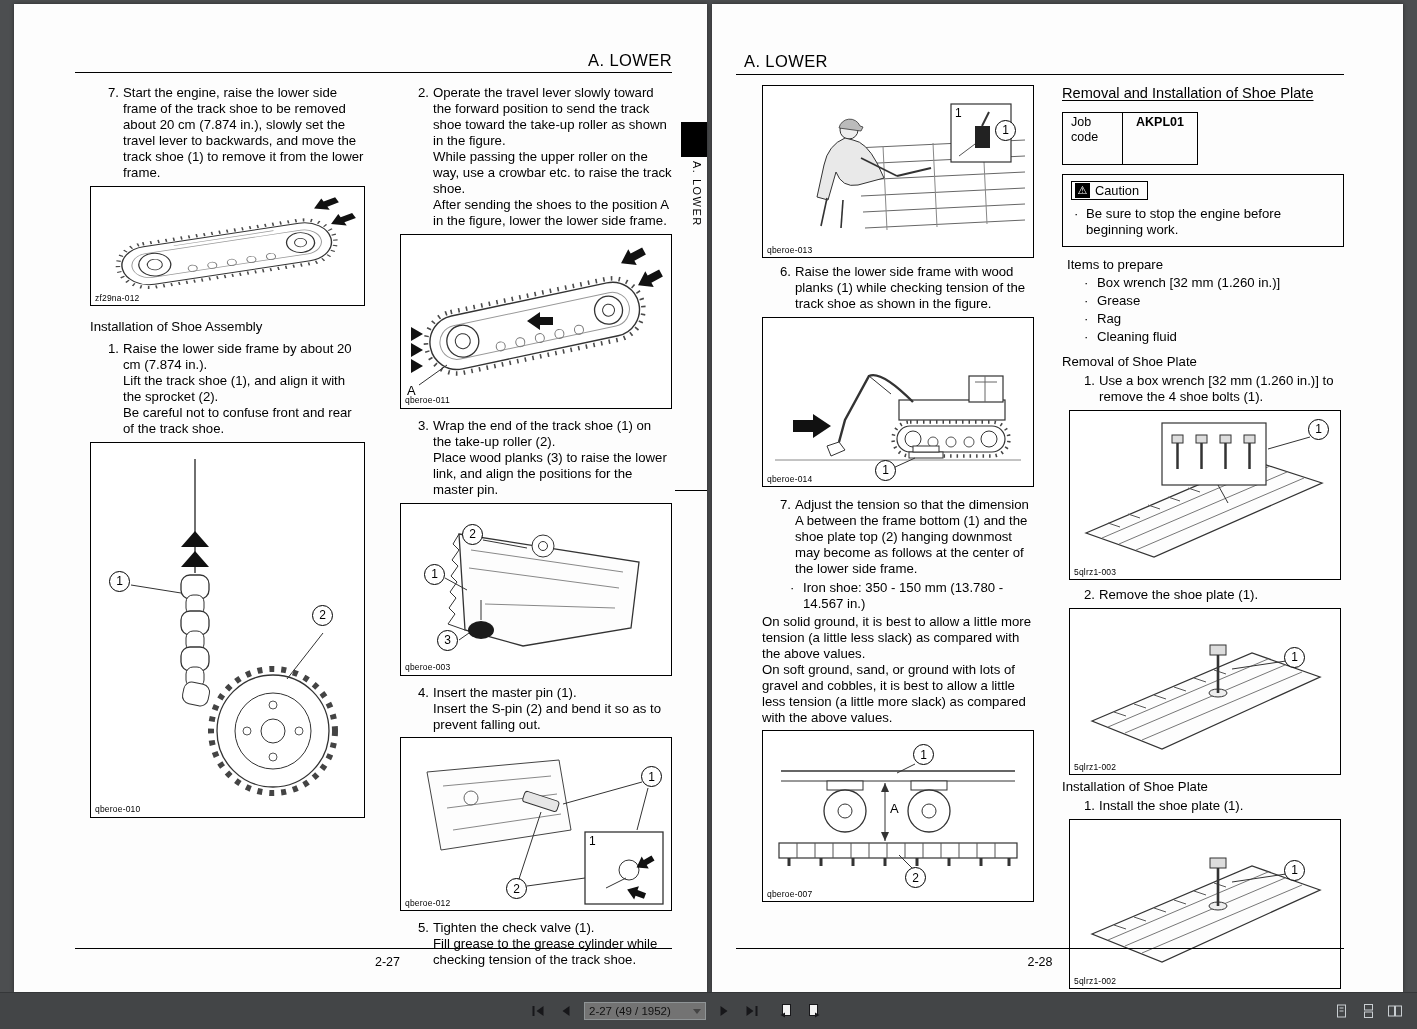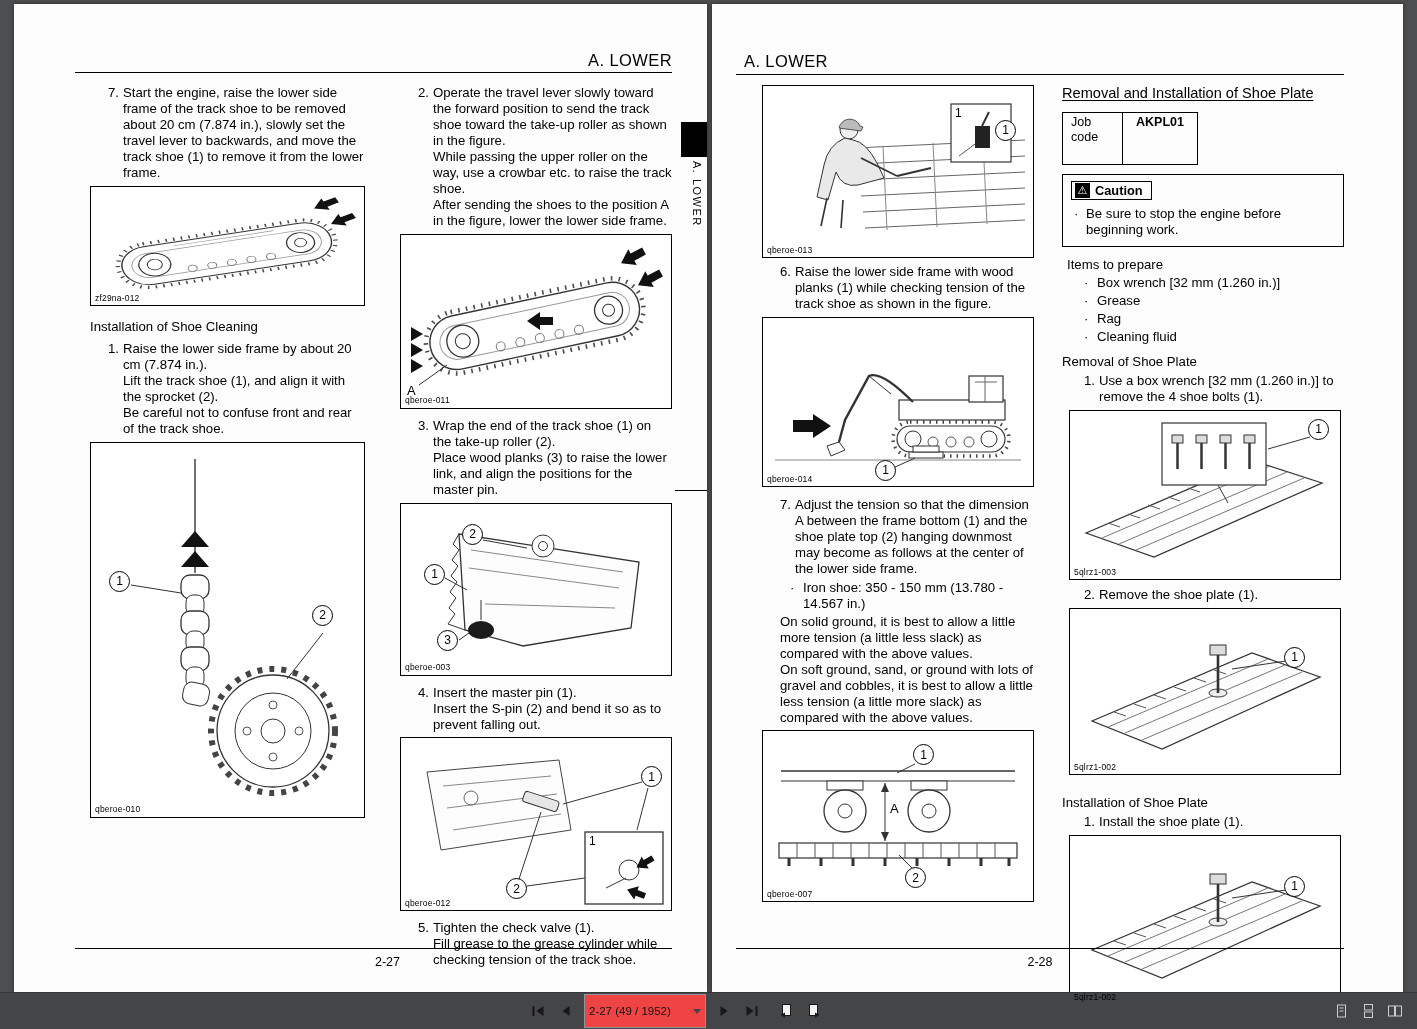--- a/index.html
+++ b/index.html
@@ -34,43 +34,43 @@
   .step .t{flex:1;white-space:pre-line}
   .subhead{margin-top:13px}
   .fig{position:relative;border:1.2px solid #000;background:#fff;margin-top:5px;width:100%}
   .fig svg{position:absolute;left:0;top:0;width:100%;height:100%}
   .figcode{position:absolute;left:4px;bottom:2px;font-size:8.5px;letter-spacing:.2px;z-index:3}
   .co{position:absolute;width:21px;height:21px;border:1.3px solid #000;border-radius:50%;background:#fff;display:flex;align-items:center;justify-content:center;font-size:12px;z-index:2}
   .figlabel{position:absolute;font-size:13px;z-index:2}
   .inset-label{position:absolute;font-size:12px;z-index:2}
   .bullet-row{display:flex;margin-left:28px;margin-top:3px}
   .bullet-row .bm{width:13px;flex-shrink:0}
-  .note{margin-left:18px;margin-top:2px;white-space:pre-line}
+  .note{margin-left:0;margin-top:2px;white-space:pre-line}
   .rh-heading{font-size:14.6px;text-decoration:underline;text-underline-offset:2px}
   .jobrow{display:flex;margin-top:9px}
   .jobrow .jl{border:1px solid #000;border-right:none;padding:2px 8px 19px;font-size:12.5px;width:60px}
   .jobrow .jv{border:1px solid #000;padding:2px 8px 1px;font-size:12.5px;font-weight:bold;width:76px;text-align:center}
   .caution{border:1.4px solid #000;margin-top:9px;padding:6px 8px 8px}
   .caution-head{display:inline-flex;align-items:center;gap:5px;border:1px solid #000;padding:1px 8px 1px 3px}
   .cicon{width:15px;height:15px;background:#000;color:#fff;font-size:11px;line-height:15px;text-align:center;flex-shrink:0}
-  .ctitle{font-weight:bold;font-size:12.8px}
+  .ctitle{font-weight:normal;font-size:12.8px}
   .cbody{display:flex;margin-top:6px;margin-left:3px}
   .cbody .bm{width:12px;flex-shrink:0}
   .items-head{margin-top:10px;margin-left:5px}
   .item{display:flex;margin-left:22px;margin-top:2px}
   .item .bm{width:13px;flex-shrink:0}
   .sect-head{margin-top:9px}
   .rstep{display:flex;margin-left:22px;margin-top:3px}
   .rstep .n{width:15px;flex-shrink:0}
   .rstep .t{flex:1;white-space:pre-line}
   .fig-ind{margin-left:7px;width:272px}
   .toolbar{position:absolute;left:0;top:992px;width:1417px;height:37px;background:#434547;border-top:1px solid #353739}
   .tb-center{position:absolute;left:528px;top:0;height:100%;display:flex;align-items:center;gap:8px}
   .tb-btn{width:20px;height:20px;display:flex;align-items:center;justify-content:center;cursor:pointer}
-  .pagefield{background:#ef4444;border:1px solid #8f9496;height:34px;display:flex;align-items:center;padding:0 4px;width:122px}
+  .pagefield{background:#737373;border:1px solid #8f9496;height:18px;display:flex;align-items:center;padding:0 4px;width:122px}
   .pagefield input{border:none;outline:none;background:transparent;font-size:11.5px;width:102px;font-family:"Liberation Sans",sans-serif;color:#111}
   .pf-caret{margin-left:auto;width:0;height:0;border-left:4px solid transparent;border-right:4px solid transparent;border-top:5px solid #444;cursor:pointer}
   .tb-right{position:absolute;right:12px;top:0;height:100%;display:flex;align-items:center;gap:7px}
 </style>
 </head>
 <body>
 
 <div class="page page-left">
   <div class="hdr hdr-left">A. LOWER</div>
   <div class="rule rule-top-l"></div>
@@ -102,21 +102,21 @@
             <circle cx="158" cy="107" r="4.5" fill="none" stroke="#777"></circle>
             <circle cx="178" cy="107" r="4.5" fill="none" stroke="#777"></circle>
             <line x1="86" y1="72" x2="188" y2="72" stroke="#999"></line>
           </g>
           <path d="M0 -4 H13 V-9 L26 0 L13 9 V4 H0 Z" fill="#111" transform="translate(246 18) rotate(152)"></path>
           <path d="M0 -4 H13 V-9 L26 0 L13 9 V4 H0 Z" fill="#111" transform="translate(263 40) rotate(152)"></path>
         </svg>
         <div class="figcode">zf29na-012</div>
       </div>
 
-      <div class="subhead">Installation of Shoe Cleaning</div>
+      <div class="subhead">Installation of Shoe Assembly</div>
 
       <div class="step">
         <span class="n">1.</span>
         <span class="t">Raise the lower side frame by about 20 cm (7.874 in.).
 Lift the track shoe (1), and align it with the sprocket (2).
 Be careful not to confuse front and rear of the track shoe.</span>
       </div>
 
       <div class="fig" style="height:376px">
         <svg viewBox="0 0 273 374" preserveAspectRatio="none">
@@ -438,21 +438,21 @@
           <path d="M44 103 l12 4 M64 95 l12 4 M84 86 l12 4 M104 78 l12 4 M124 69 l12 4 M144 61 l12 4" stroke="#555"></path>
           <ellipse cx="148" cy="84" rx="9" ry="4" fill="#eee" stroke="#333"></ellipse>
           <line x1="148" y1="84" x2="148" y2="46" stroke="#333" stroke-width="2.6"></line>
           <rect x="140" y="36" width="16" height="10" fill="#ddd" stroke="#333"></rect>
           <line x1="216" y1="52" x2="162" y2="60" stroke="#333"></line>
         </svg>
         <div class="co" style="left:214px;top:38px">1</div>
         <div class="figcode">5qlrz1-002</div>
       </div>
 
-      <div class="sect-head" style="margin-top:20px">Installation of Shoe Plate</div>
+      <div class="sect-head" style="margin-top:4px">Installation of Shoe Plate</div>
 
       <div class="rstep">
         <span class="n">1.</span>
         <span class="t">Install the shoe plate (1).</span>
       </div>
 
       <div class="fig fig-ind" style="height:170px">
         <svg viewBox="0 0 270 168" preserveAspectRatio="none">
           <path d="M22 114 L182 46 L250 70 L92 142 Z" fill="#fdfdfd" stroke="#333" stroke-width="1.3"></path>
           <line x1="38" y1="120" x2="198" y2="52" stroke="#777"></line>

